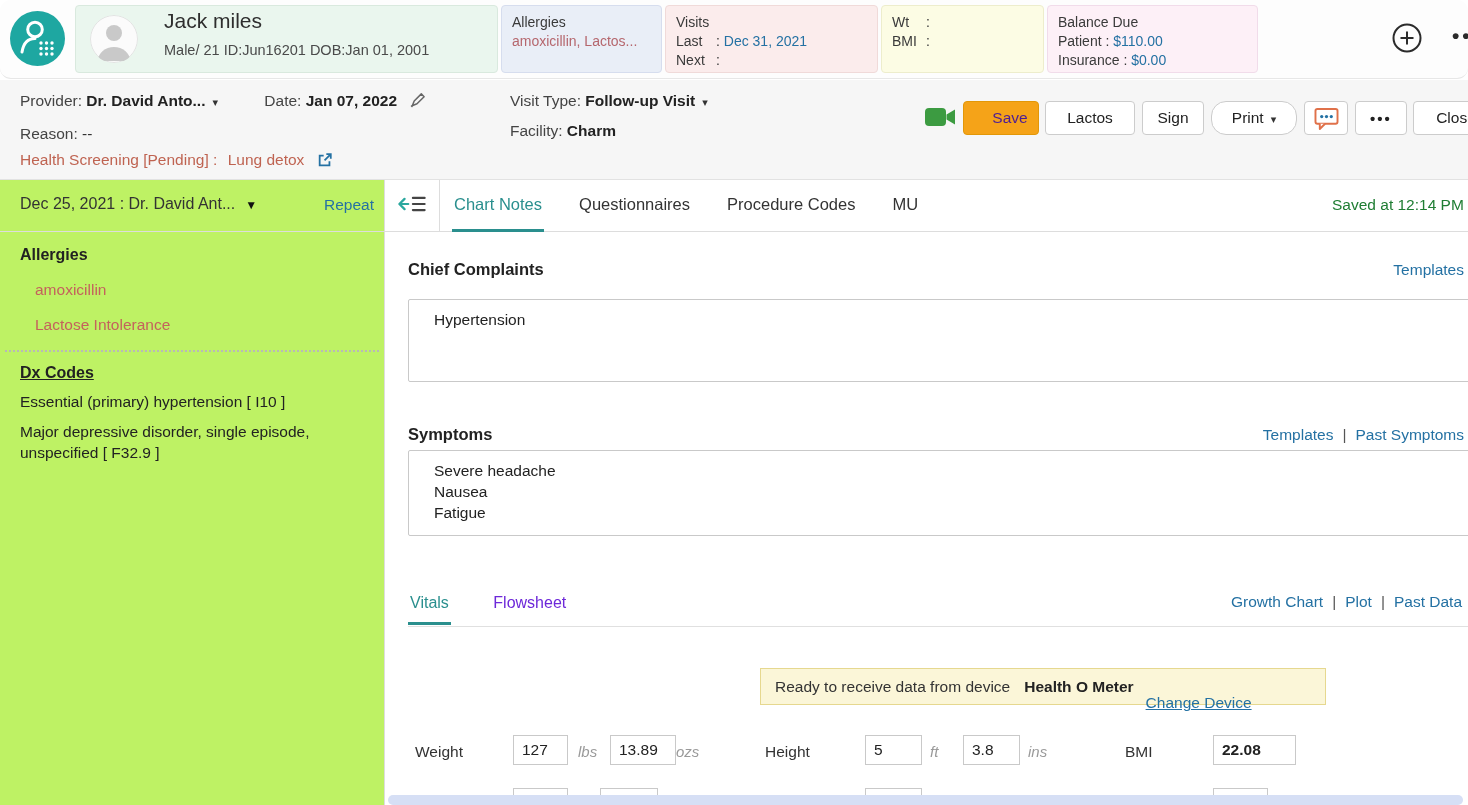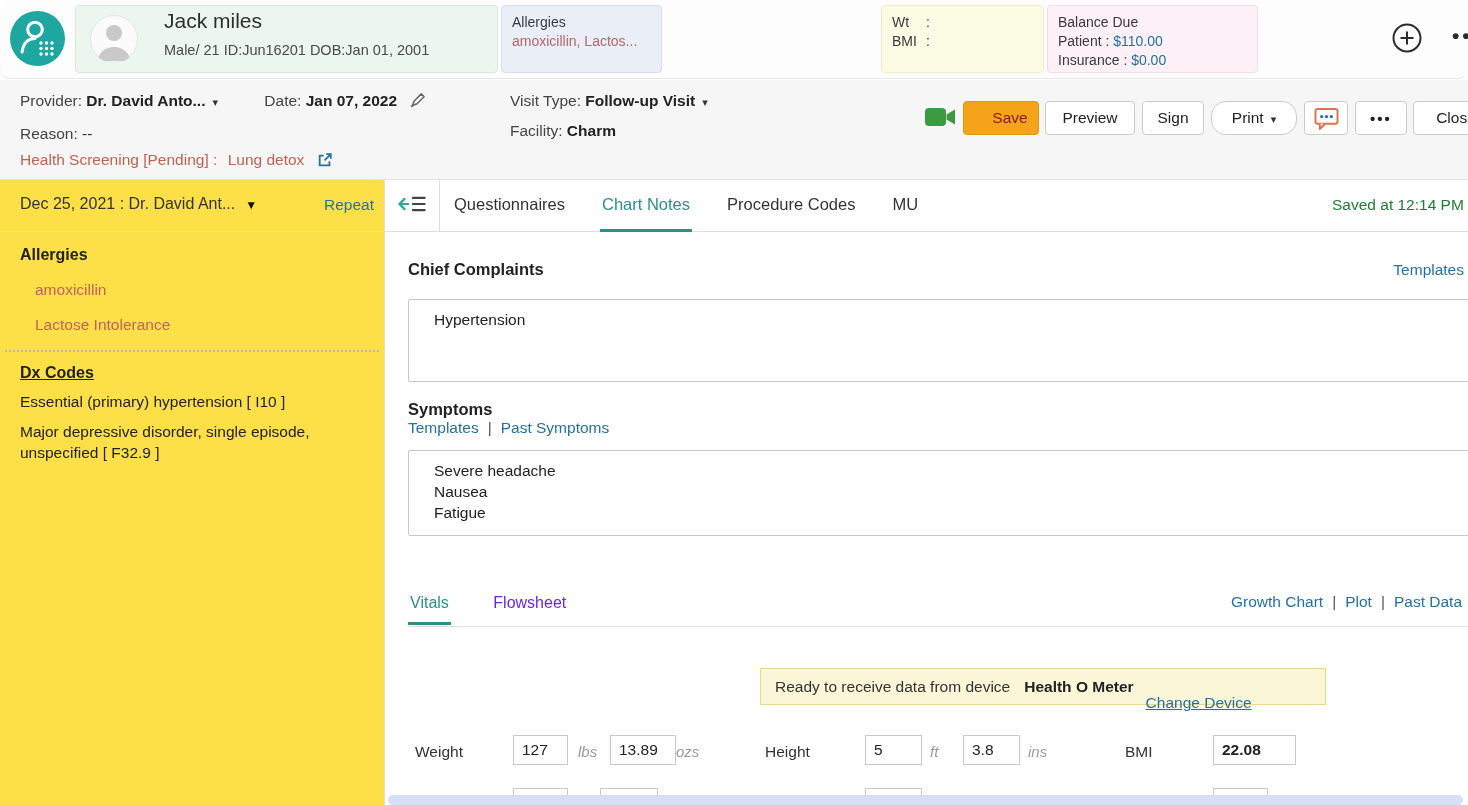--- a/index.html
+++ b/index.html
@@ -43,31 +43,31 @@
   .enc-reason { left:20px; top:45px; }
   .enc-screening { left:20px; top:71px; color:#bf6351; cursor:pointer; }
   .enc-screening .sval { margin-left:6px; }
   .ext-ic { margin-left:8px; vertical-align:-3px; }
   .enc-visittype { left:510px; top:12px; }
   .enc-facility { left:510px; top:42px; }
   .video-btn { position:absolute; left:924px; top:26px; width:32px; height:22px; cursor:pointer; }
   .btn { position:absolute; top:21px; height:34px; background:#fff; border:1px solid #ccc;
          border-radius:4px; font-size:15.5px; color:#222; font-family:inherit; cursor:pointer;
          text-align:center; }
-  .btn-save { left:963px; width:76px; background:#f5a318; border-color:#e29708; color:#7f1d1d;padding-left:18px; }
+  .btn-save { left:963px; width:76px; background:#f5a318; border-color:#e29708; color:#4c1d95;padding-left:18px; }
   .btn-preview { left:1045px; width:90px; }
   .btn-sign { left:1142px; width:62px; }
   .btn-print { left:1211px; width:86px;border-radius:15px; }
   .btn-chat { left:1304px; width:44px; padding-top:4px; }
   .btn-more { left:1355px; width:52px; font-size:15px; letter-spacing:2px; font-weight:bold; }
   .btn-close { left:1413px; width:86px; }
 
   
   .bodyarea { position:absolute; left:0; top:180px; width:1468px; height:625px; }
-  .sidebar { position:absolute; left:0; top:0; width:385px; height:625px; background:#fde047;
+  .sidebar { position:absolute; left:0; top:0; width:385px; height:625px; background:#bef264;
              border-right:1px solid #ddd; }
   .sb-head { position:relative; height:52px; border-bottom:1px solid #ddd; }
   .sb-select { position:absolute; left:20px; top:15px; font-size:16px; color:#333; cursor:pointer;
                white-space:nowrap; }
   .sb-select .bigcaret { font-size:12px; margin-left:10px; color:#111; }
   .sb-repeat { position:absolute; right:10px; top:16px; font-size:15.5px; color:#2471a3; cursor:pointer; }
   .collapse-box { position:absolute; left:385px; top:0; width:55px; height:52px; background:#fff;
                   border-bottom:1px solid #ddd; border-right:1px solid #ddd; display:flex;
                   align-items:center; justify-content:center; cursor:pointer; }
   .sb-title { margin:14px 0 0 20px; font-size:16px; font-weight:bold; color:#222; }
@@ -90,21 +90,21 @@
             align-items:baseline; }
   .sec-title { font-size:16.5px; font-weight:bold; color:#222; }
   .linkset { font-size:15.5px; color:#555; }
   .link { color:#2471a3; cursor:pointer; }
   .pipe { margin:0 9px; color:#555; }
   .ta { position:absolute; left:23px; width:1092px; border:1px solid #c9c9c9; border-radius:2px;
         font-family:inherit; font-size:15.5px; color:#222; padding:9px 25px; resize:both;
         background:#fff; line-height:21px; }
   .row-chief { top:28px; }
   .ta-chief { top:67px; height:83px; }
-  .row-symptoms { top:168px;flex-direction:column; }
+  .row-symptoms { top:193px; }
   .ta-symptoms { top:218px; height:86px; }
   .vitalsrow { position:absolute; left:23px; right:0; top:356px; height:39px;
                border-bottom:1px solid #e0e0e0; }
   .vtab { display:inline-block; font-size:16px; color:#6d28d9; margin-right:36px; padding:6px 2px 10px 2px;
           cursor:pointer; }
   .vtab.active { color:#2a8f8e; border-bottom:3px solid #2a8f8e; }
   .vlinks { position:absolute; right:6px; top:5px; font-size:15.5px; }
   .device-banner { position:absolute; left:375px; top:436px; width:566px; height:37px;
                    background:#fbf6d8; border:1px solid #e6d88f; display:flex; align-items:center;
                    padding:0 14px; font-size:15.5px; color:#333; white-space:nowrap; }
@@ -155,20 +155,25 @@
       </div>
       <div class="p-name">Jack miles</div>
       <div class="p-demo">Male/ 21 ID:Jun16201 DOB:Jan 01, 2001</div>
     </div>
 
     <div class="pcard card-allergies">
       <div>Allergies</div>
       <div class="allergy-sum">amoxicillin, Lactos...</div>
     </div>
 
+    <div class="pcard card-visits">
+      <div>Visits</div>
+      <div><span class="lblw40">Last</span><span>:</span> <span class="blue">Dec 31, 2021</span></div>
+      <div><span class="lblw40">Next</span><span>:</span> <span class="blue"></span></div>
+    </div>
 
     <div class="pcard card-wt">
       <div><span class="lblw34">Wt</span><span>:</span></div>
       <div><span class="lblw34">BMI</span><span>:</span></div>
     </div>
 
     <div class="pcard card-balance">
       <div>Balance Due</div>
       <div><span>Patient</span> <span>:</span> <span class="blue">$110.00</span></div>
       <div><span>Insurance</span> <span>:</span> <span class="blue">$0.00</span></div>
@@ -218,21 +223,21 @@
       <span class="val">Charm</span>
     </div>
 
     <div class="video-btn">
       <svg width="32" height="22" viewBox="0 0 32 22">
         <rect x="1" y="2" width="21" height="18" rx="4" fill="#3c9b41"></rect>
         <path d="M22.5 8.5 L31 3.5 V18.5 L22.5 13.5 Z" fill="#3c9b41"></path>
       </svg>
     </div>
     <button class="btn btn-save">Save</button>
-    <button class="btn btn-preview">Preview</button>
+    <button class="btn btn-preview">Lactos</button>
     <button class="btn btn-sign">Sign</button>
     <button class="btn btn-print"><span>Print</span><span class="caret">▾</span></button>
     <button class="btn btn-chat">
       <span>
         <svg width="25" height="23" viewBox="0 0 26 24">
           <rect x="1.5" y="2" width="23" height="15.5" rx="2" fill="#fff" stroke="#e0714a" stroke-width="2"></rect>
           <path d="M6 17.5 L6 23 L11.5 17.5" fill="#fff" stroke="#e0714a" stroke-width="2" stroke-linejoin="round"></path>
           <circle cx="8" cy="10" r="1.7" fill="#2471a3"></circle>
             <circle cx="13" cy="10" r="1.7" fill="#2471a3"></circle>
             <circle cx="18" cy="10" r="1.7" fill="#2471a3"></circle>
@@ -263,22 +268,22 @@
       <span>
         <svg width="28" height="20" viewBox="0 0 30 20">
           <path d="M11 10 H1.5 M1.5 10 L7 4.5 M1.5 10 L7 15.5" stroke="#2aa79e" stroke-width="2.4" fill="none" stroke-linecap="round"></path>
           <path d="M16 3.5 H28.5 M16 10 H28.5 M16 16.5 H28.5" stroke="#444" stroke-width="2.4" stroke-linecap="round"></path>
         </svg>
       </span>
     </div>
 
     <div class="tabsrow">
       <div class="tabs">
+        <div class="tab active">Chart Notes</div>
         <div class="tab">Questionnaires</div>
-        <div class="tab active">Chart Notes</div>
         <div class="tab">Procedure Codes</div>
         <div class="tab">MU</div>
       </div>
       <div class="saved">Saved at 12:14 PM</div>
     </div>
 
     <main class="main">
 
       <div class="secrow row-chief">
         <span class="sec-title">Chief Complaints</span>

